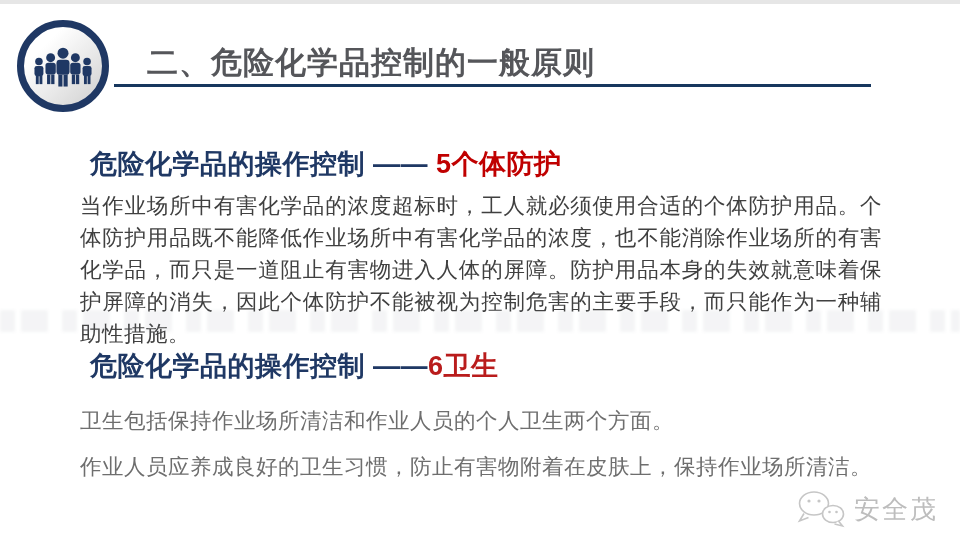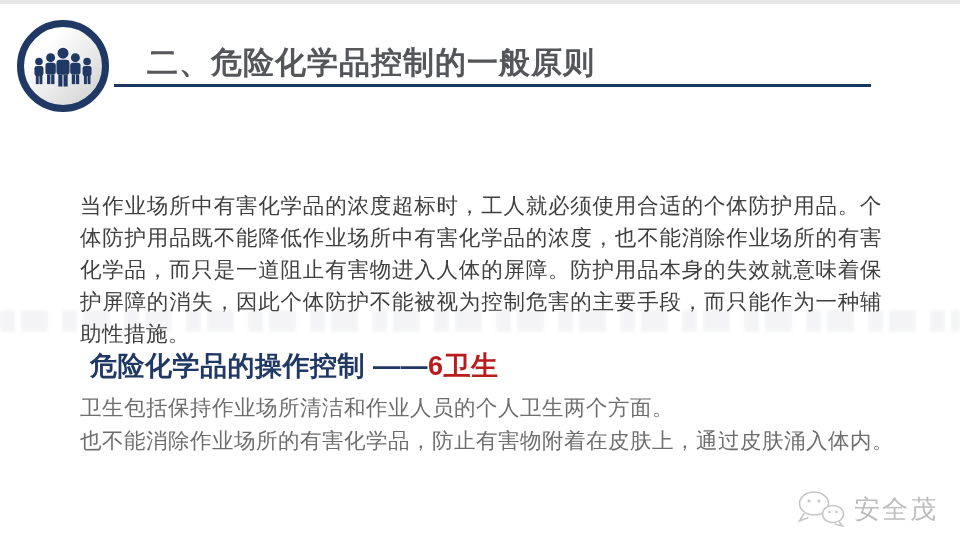--- a/index.html
+++ b/index.html
@@ -49,21 +49,21 @@
   
   .para {
     position:absolute; left:80px; top:190px; width:802px;
     font-size:21.5px; line-height:32px; color:#404040;
     text-align:justify; text-justify:inter-ideograph;
     letter-spacing:0.5px;
   }
   .lines { position:absolute; left:80px; top:392px; width:820px; }
   .lines p {
     font-size:21.5px; line-height:33px; color:#6E6E6E;
-    letter-spacing:0.5px; white-space:nowrap;
+    letter-spacing:0.5px; white-space:nowrap;margin-top:13px;
   }
 
   
   .watermark-band {
     position:absolute; left:0; top:310px; width:960px; height:22px;
     background:repeating-linear-gradient(90deg,
       #8d94a0 0 15px, transparent 15px 21px,
       #8d94a0 21px 48px, transparent 48px 62px);
     opacity:0.09; filter:blur(1.5px);
   }
@@ -110,30 +110,31 @@
       <circle cx="48" cy="9" r="8"></circle>
       <rect x="38.5" y="18.5" width="19" height="22" rx="5"></rect>
       <rect x="41.2" y="40.5" width="6" height="17"></rect>
       <rect x="48.8" y="40.5" width="6" height="17"></rect>
     </svg>
   </div>
 
   <h1 class="page-title">二、危险化学品控制的一般原则</h1>
   <div class="title-underline"></div>
 
+  <h2 class="section-heading first"><span>危险化学品的操作控制 —— </span><span class="hl1">5个体防护</span></h2>
 
   <p class="para">当作业场所中有害化学品的浓度超标时，工人就必须使用合适的个体防护用品。个体防护用品既不能降低作业场所中有害化学品的浓度，也不能消除作业场所的有害化学品，而只是一道阻止有害物进入人体的屏障。防护用品本身的失效就意味着保护屏障的消失，因此个体防护不能被视为控制危害的主要手段，而只能作为一种辅助性措施。</p>
 
   <div class="watermark-band"></div>
 
   <h2 class="section-heading second"><span>危险化学品的操作控制 ——</span><span class="hl2">6卫生</span></h2>
 
   <div class="lines">
     <p>卫生包括保持作业场所清洁和作业人员的个人卫生两个方面。</p>
-    <p>也不能消除作业场所的有害化学品，防止有害物附着在皮肤上，通过皮肤涌入体内。</p>
+    <p>作业人员应养成良好的卫生习惯，防止有害物附着在皮肤上，保持作业场所清洁。</p>
   </div>
 
   <div class="brand">
     <svg width="52" height="42" viewBox="0 0 52 42" xmlns="http://www.w3.org/2000/svg" fill="none" stroke="#C6C6C6" stroke-width="1.6">
       <ellipse cx="19" cy="15.5" rx="14.5" ry="11.5"></ellipse>
       <path d="M9,25.5 L4.5,33 L13.5,29.5" fill="#ffffff"></path>
       <ellipse cx="38" cy="26" rx="10.5" ry="8.5" fill="#ffffff"></ellipse>
       <path d="M43.5,33 L47.5,38 L39.5,36" fill="#ffffff"></path>
       <circle cx="14" cy="13" r="1.6" fill="#C6C6C6" stroke="none"></circle>
       <circle cx="24" cy="13" r="1.6" fill="#C6C6C6" stroke="none"></circle>

